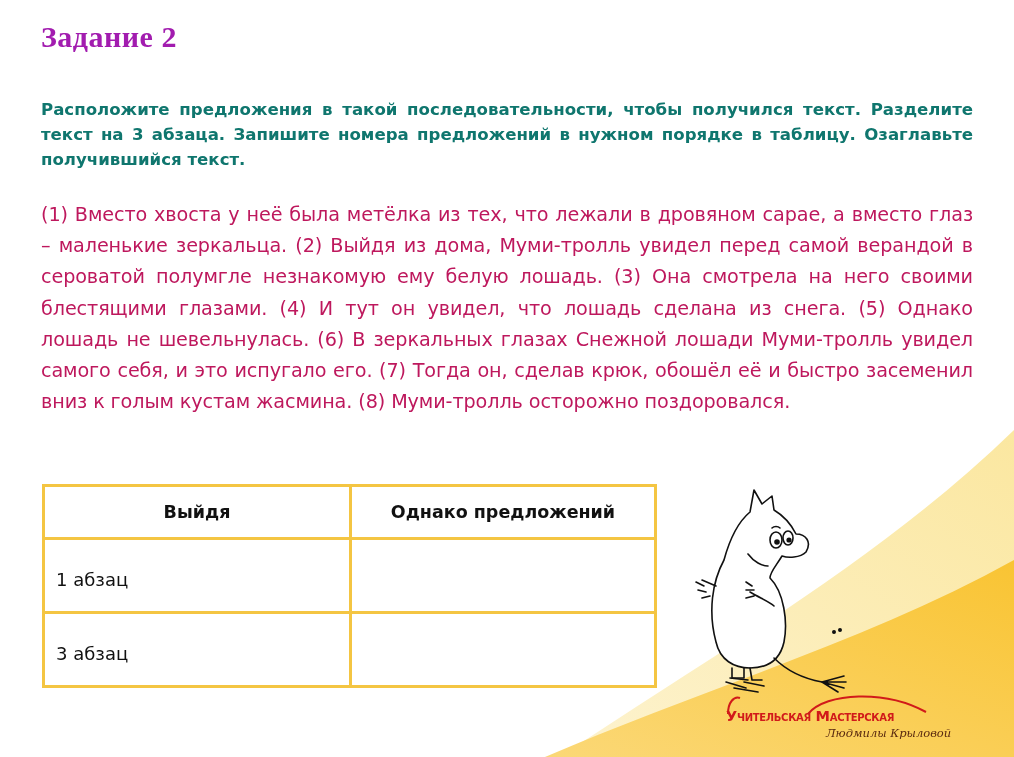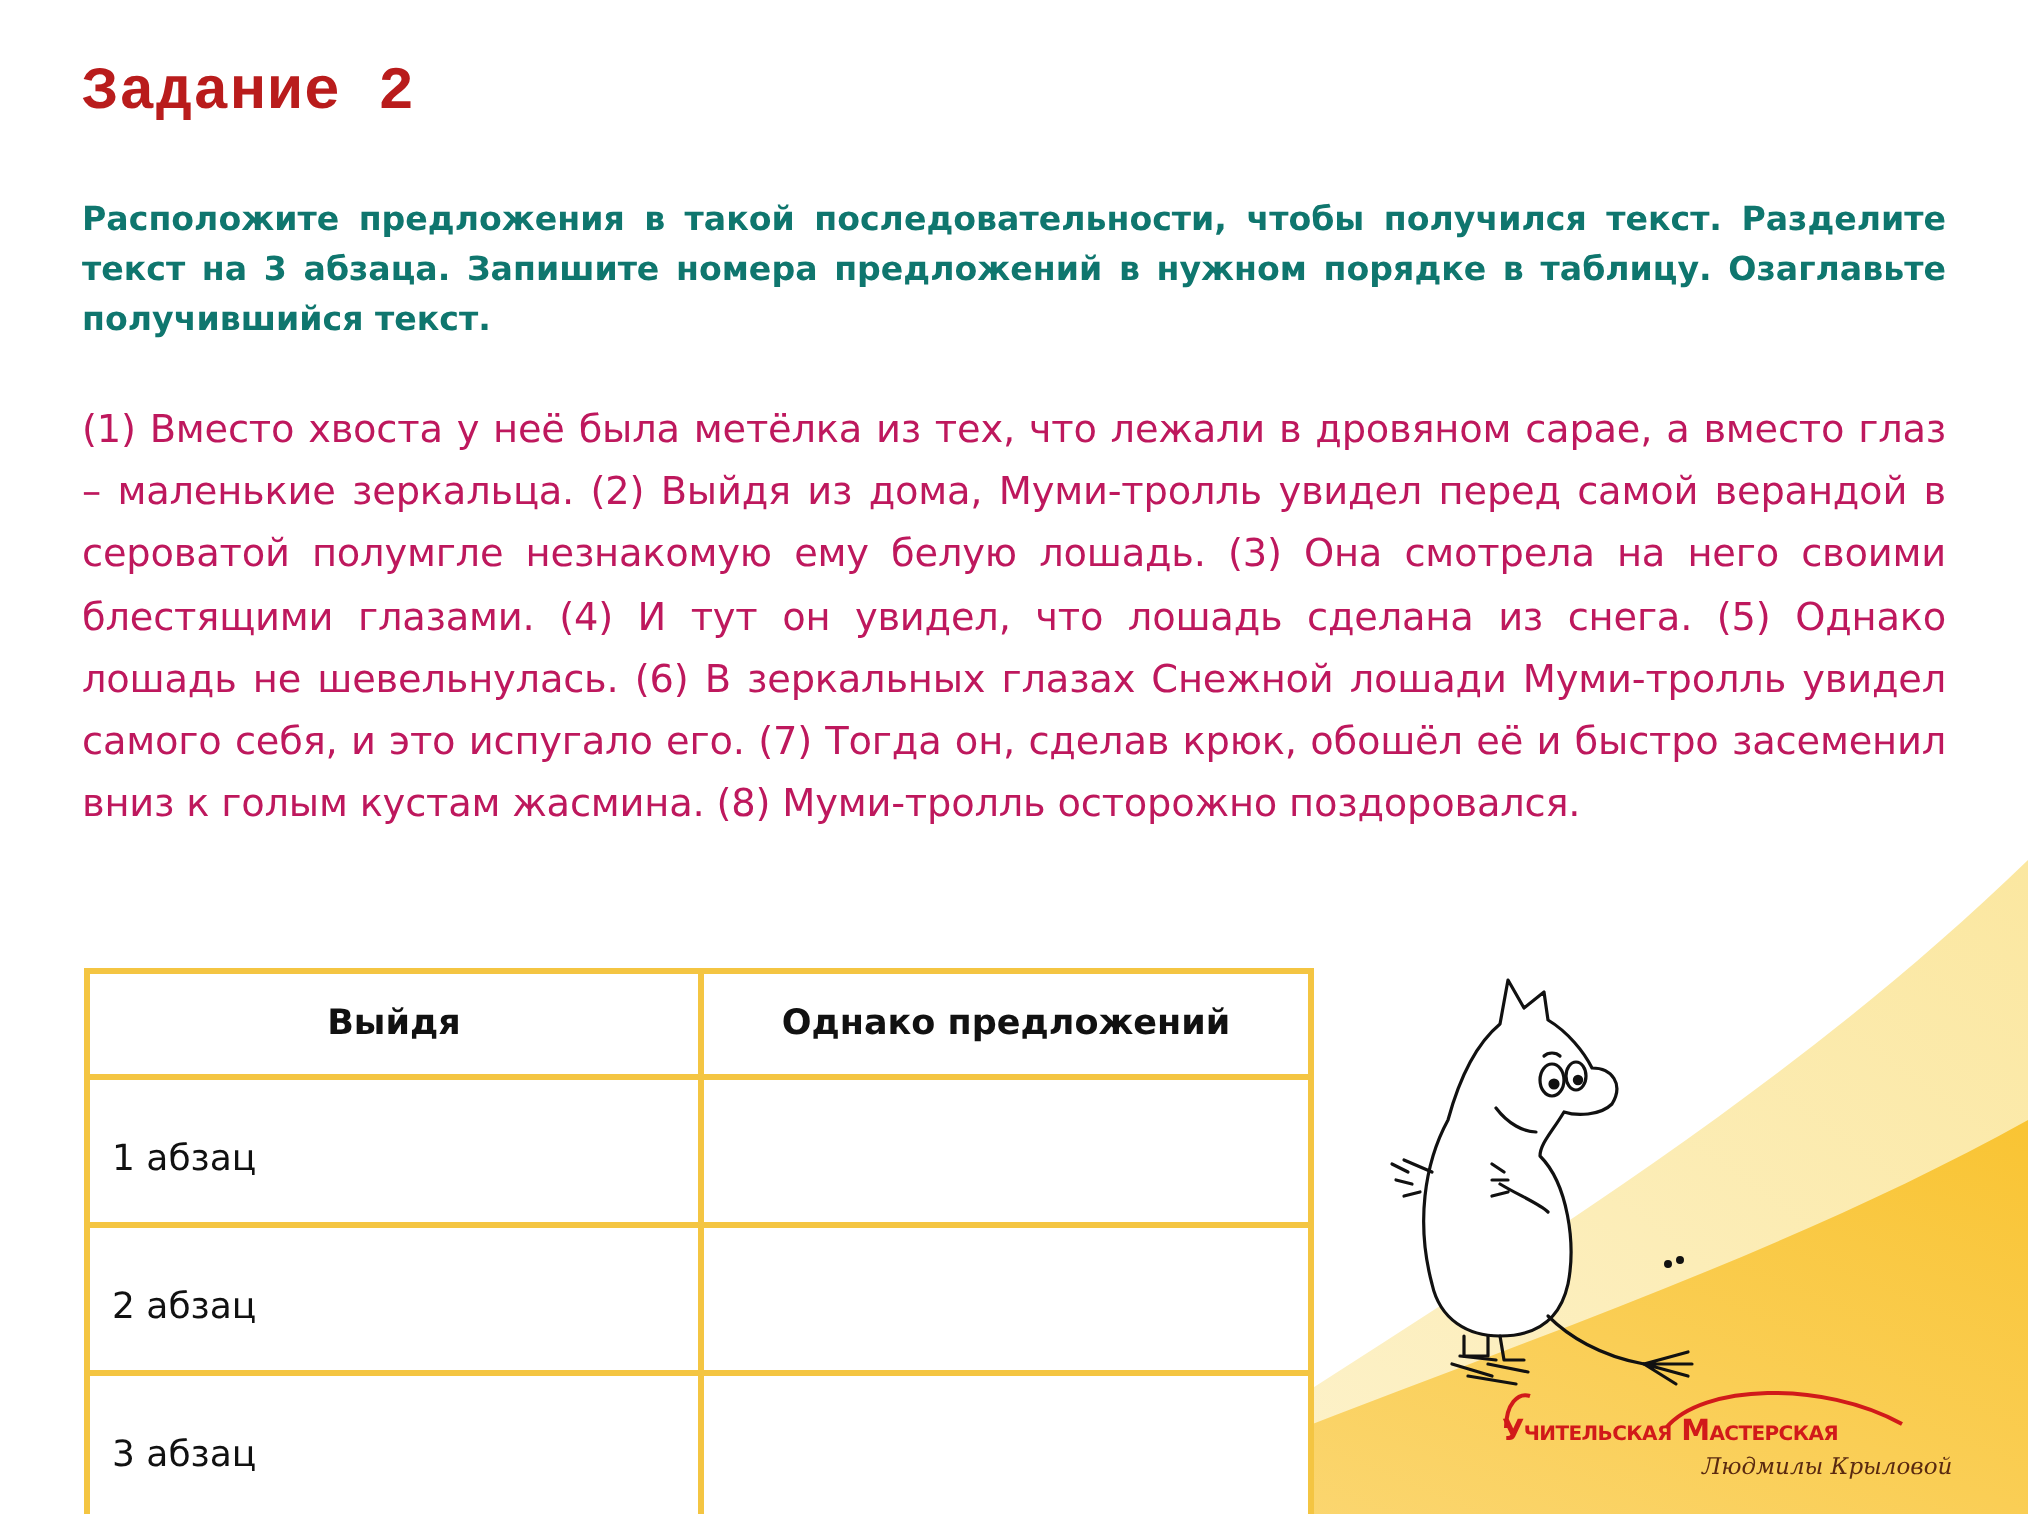--- a/index.html
+++ b/index.html
@@ -4,23 +4,23 @@
   <style>
     html, body { margin: 0; padding: 0; }
     body {
       width: 1014px; height: 757px; overflow: hidden; position: relative;
       background: #ffffff;
       font-family: "DejaVu Sans", sans-serif;
       color: #111;
     }
     .bg-swoosh { position: absolute; left: 0; top: 0; width: 1014px; height: 757px; z-index: 0; }
     .title {
-      position: absolute; left: 41px; top: 30px; margin: 0;
-      font-family: Liberation Mono, monospace; font-weight: bold;
-      font-size: 30px; color: #b91c1c; letter-spacing: 0.5px; z-index: 2;
+      position: absolute; left: 41px; top: 20px; margin: 0;
+      font-family: Liberation Serif, serif; font-weight: bold;
+      font-size: 30px; color: #a21caf; letter-spacing: 0.5px; z-index: 2;
     }
     .instruction {
       position: absolute; left: 41px; top: 97px; width: 932px; margin: 0;
       font-family: "DejaVu Sans", sans-serif; font-weight: bold;
       font-size: 16.6px; line-height: 25px; text-align: justify; color: #0f766e; z-index: 2;
     }
     .passage {
       position: absolute; left: 41px; top: 199px; width: 932px; margin: 0;
       font-family: "DejaVu Sans", sans-serif; font-weight: normal;
       font-size: 19.2px; line-height: 31.2px; text-align: justify; color: #be185d; z-index: 2;
@@ -32,21 +32,21 @@
     }
     .table td, .table th {
       border: 3px solid #f4c542; padding: 0 11px; height: 51px;
       font-family: "DejaVu Sans", sans-serif; font-size: 18px; color: #111;
     }
     .table th { font-weight: bold; text-align: center; height: 50px; font-size: 17.5px; }
     .table td { font-weight: normal; vertical-align: top; padding-top: 29px; height: 42px; }
     .col1 { width: 282px; }
     .col2 { width: 280px; }
     .moomin { position: absolute; left: 688px; top: 482px; width: 200px; height: 215px; z-index: 3; }
-    .logo { position: absolute; left: 751px; top: 688px; width: 220px; height: 56px; z-index: 3; }
+    .logo { position: absolute; left: 726px; top: 688px; width: 220px; height: 56px; z-index: 3; }
     .logo-main {
       position: absolute; left: 0; top: 20px; white-space: nowrap;
       font-family: "DejaVu Sans", sans-serif; font-weight: bold; font-size: 14.5px;
       color: #d11a1a; letter-spacing: -0.3px; font-variant: small-caps;
     }
     .logo-sub {
       position: absolute; left: 100px; top: 38px; white-space: nowrap;
       font-family: "DejaVu Serif", serif; font-style: italic; font-size: 11.5px; color: #5a2a10;
     }
     .logo-arcs { position: absolute; left: 0; top: 0; width: 220px; height: 30px; }
@@ -76,24 +76,20 @@
 <p class="passage">(1) Вместо хвоста у неё была метёлка из тех, что лежали в дровяном сарае, а вместо глаз – маленькие зеркальца. (2) Выйдя из дома, Муми-тролль увидел перед самой верандой в сероватой полумгле незнакомую ему белую лошадь. (3) Она смотрела на него своими блестящими глазами. (4) И тут он увидел, что лошадь сделана из снега. (5) Однако лошадь не шевельнулась. (6) В зеркальных глазах Снежной лошади Муми-тролль увидел самого себя, и это испугало его. (7) Тогда он, сделав крюк, обошёл её и быстро засеменил вниз к голым кустам жасмина. (8) Муми-тролль осторожно поздоровался.</p>
 
 <table class="table">
   <tbody>
       <tr>
     <th class="col1">Выйдя</th>
     <th class="col2">Однако предложений</th>
   </tr>
   <tr>
     <td>1 абзац</td>
-    <td></td>
-  </tr>
-  <tr>
-    <td>2 абзац</td>
     <td></td>
   </tr>
   <tr>
     <td>3 абзац</td>
     <td></td>
   </tr>
 </tbody>
   </table>
 
 <svg class="moomin" viewBox="0 0 200 215" fill="none" stroke="#111" stroke-width="1.6" stroke-linecap="round" stroke-linejoin="round">

